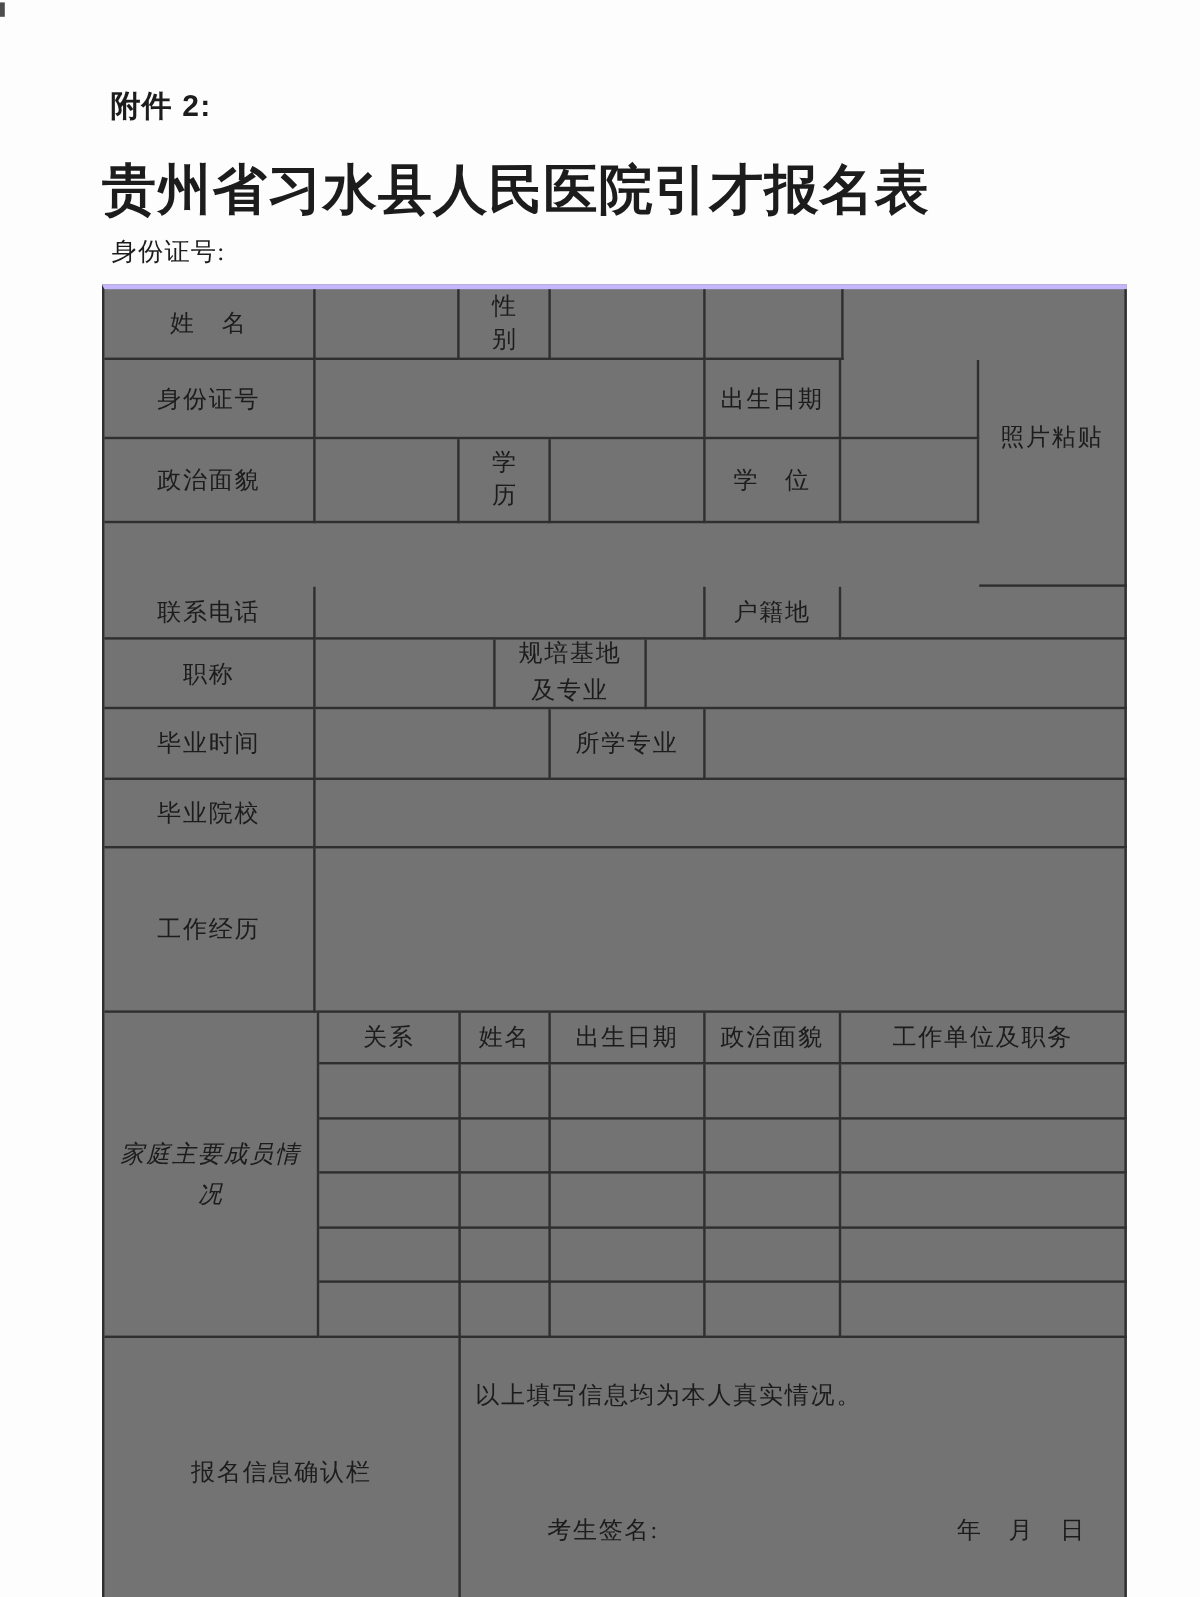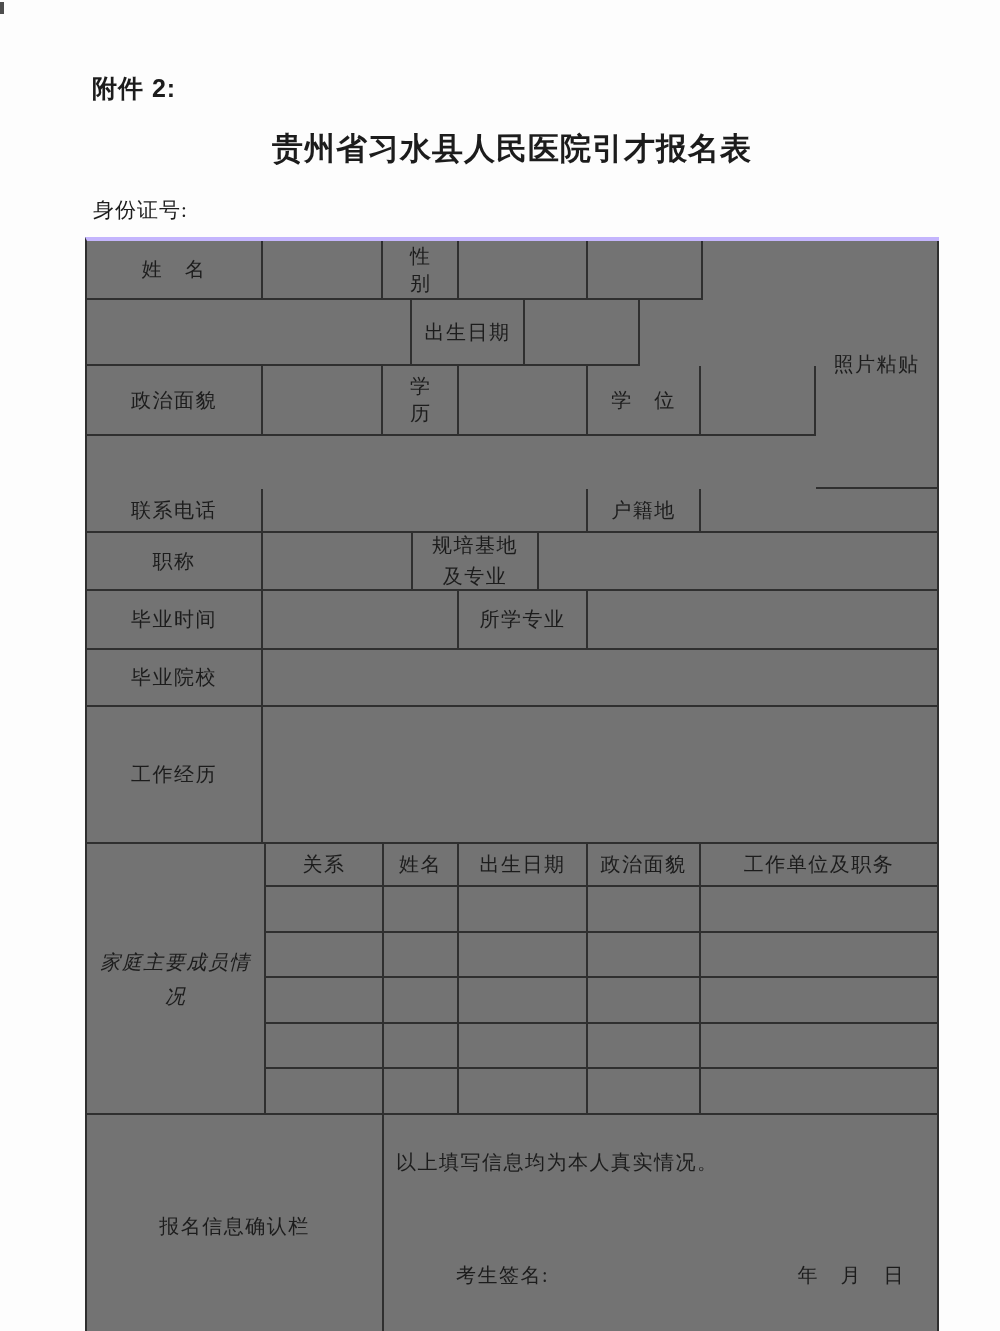--- a/index.html
+++ b/index.html
@@ -14,22 +14,22 @@
   .corner-artifact { position:absolute; left:0; top:2px; width:4px; height:12px; background:#4d4d4d; }
 
   .attachment {
     position:absolute; left:92px; top:72px;
     font-size:25px; font-weight:bold;
     font-family:"Liberation Sans", sans-serif;
     letter-spacing:1px;
   }
   .title {
     position:absolute; left:85px; top:128px; width:854px; margin:0;
-    text-align:center;
-    font-size:31px; font-weight:bold;
+    text-align:left;
+    font-size:45px; font-weight:bold;
     font-family:"Liberation Sans", sans-serif;
     letter-spacing:1px;
   }
   .position { position:absolute; left:93px; top:196px; font-size:21px; letter-spacing:1px; }
 
   .tbl {
     position:absolute; left:85px; top:237px;
     border-top:4px solid #c4b5fd; border-left:2px solid #2f2f2f;
     background:#737373;
   }
@@ -74,20 +74,21 @@
         <div class="frow" style="height:59px">
           <div class="c" style="width:176px">姓　名</div>
           <div class="c" style="width:120px"></div>
           <div class="c" style="width:76px">
               <span class="stack2">性别</span>
             </div>
           <div class="c" style="width:129px"></div>
           <div class="c" style="width:115px"></div>
         </div>
         <div class="frow" style="height:66px">
+          <div class="c" style="width:176px">身份证号</div>
           <div class="c" style="width:325px"></div>
           <div class="c" style="width:113px">出生日期</div>
           <div class="c" style="width:115px"></div>
         </div>
         <div class="frow" style="height:70px">
           <div class="c" style="width:176px">政治面貌</div>
           <div class="c" style="width:120px"></div>
           <div class="c" style="width:76px">
               <span class="stack2">学历</span>
             </div>

